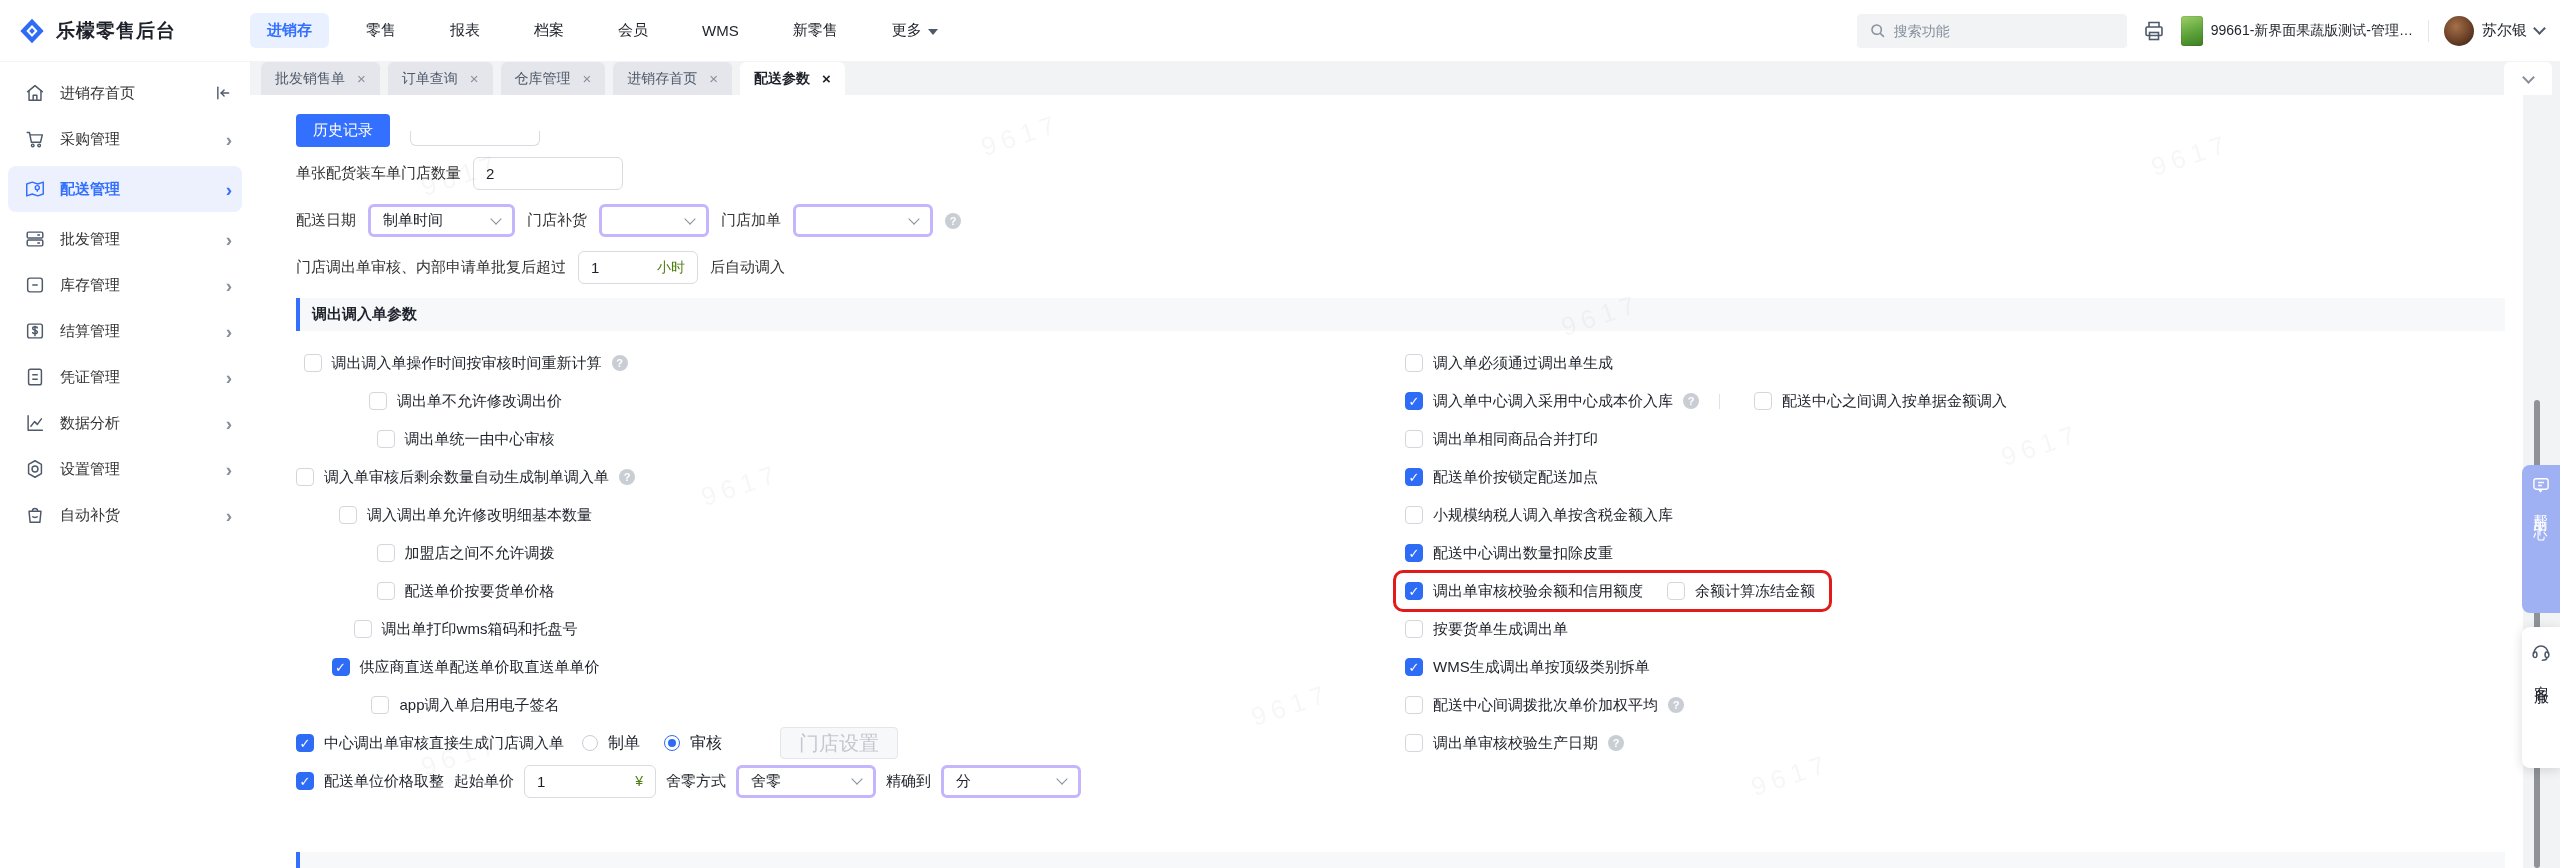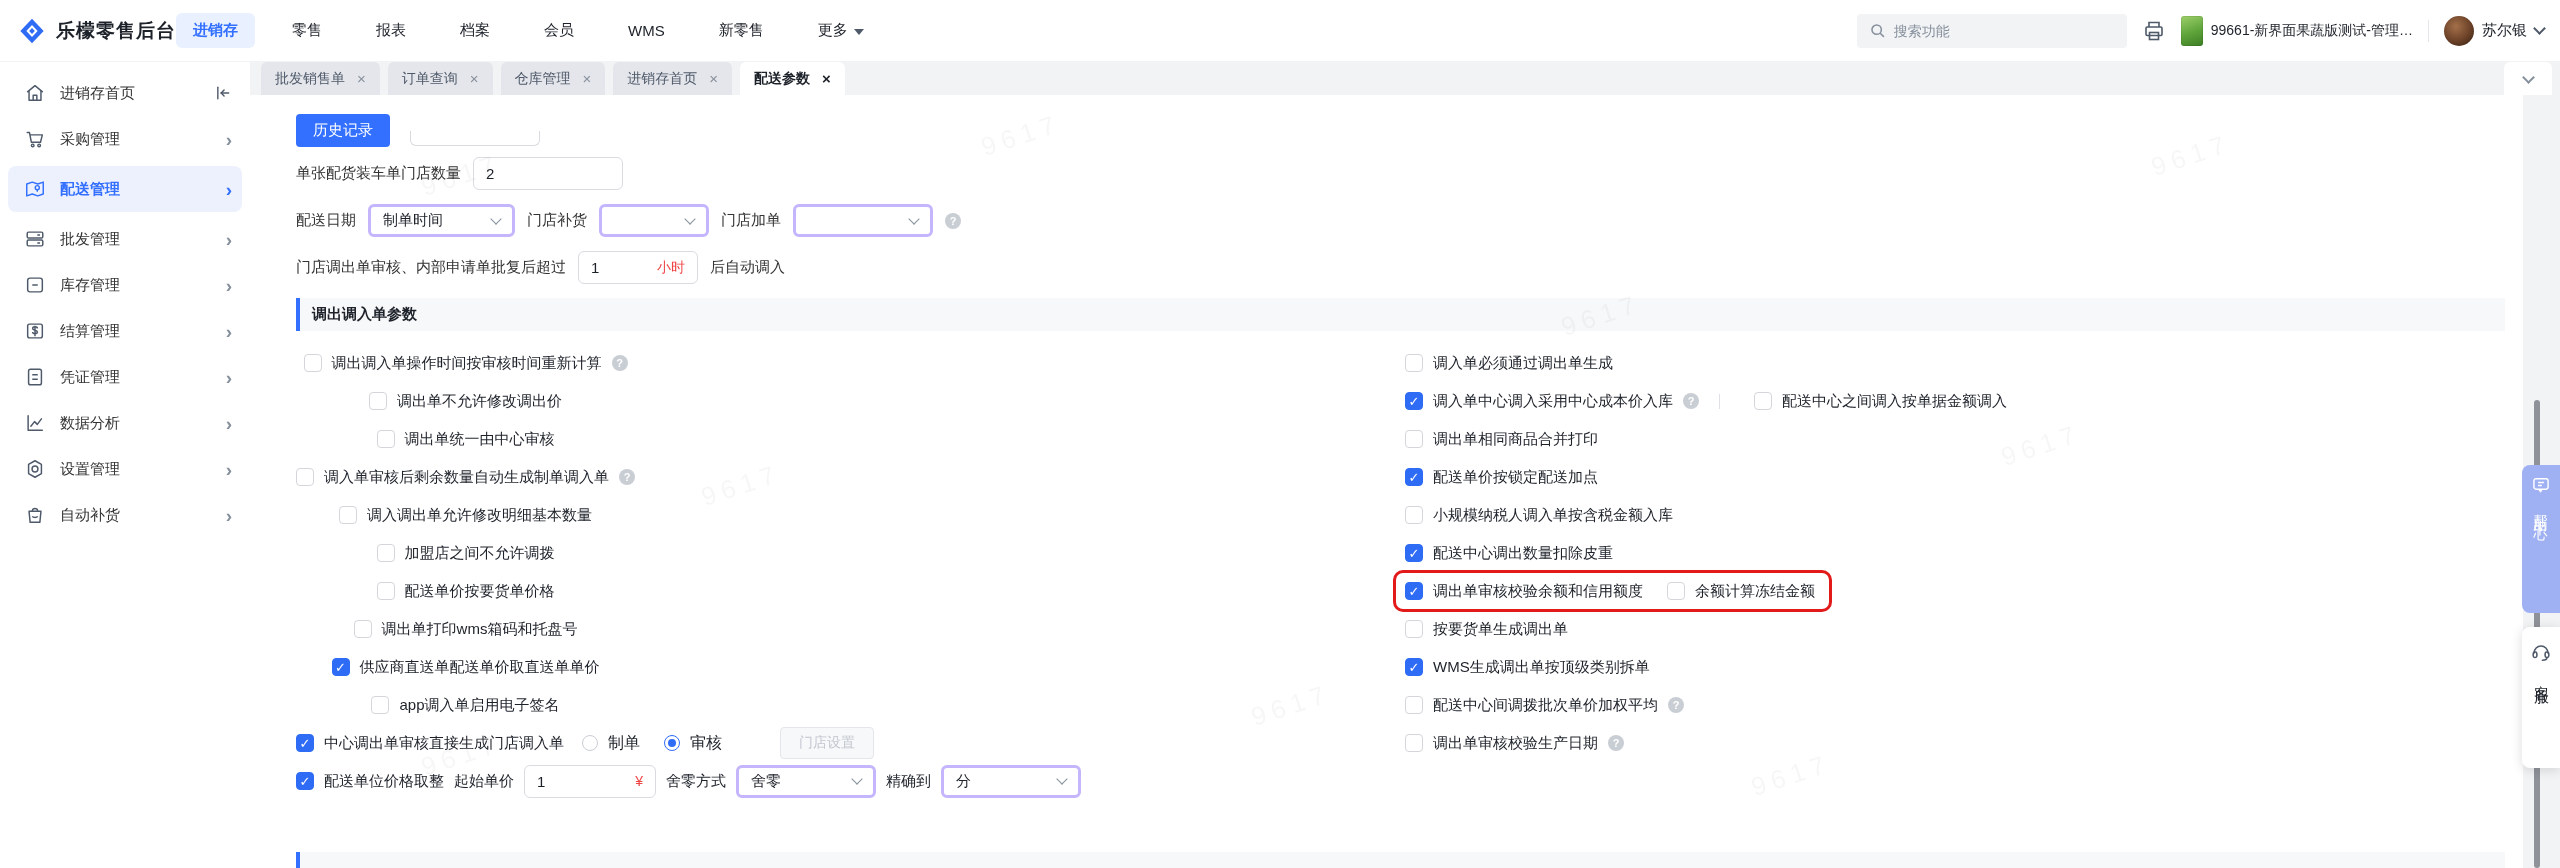--- a/index.html
+++ b/index.html
@@ -3,21 +3,21 @@
 <meta charset="utf-8">
 <style>
   * { margin:0; padding:0; box-sizing:border-box; }
   html,body { width:2560px; height:868px; overflow:hidden; }
   body { position:relative; background:#fff; font-family:"Liberation Sans","DejaVu Sans",sans-serif; color:#1d2129; }
 
   
   .navbar { position:absolute; left:0; top:0; right:0; height:62px; background:#fff; display:flex; align-items:center; border-bottom:1px solid #f2f3f5; z-index:30; }
   .logo { display:flex; align-items:center; gap:10px; margin-left:18px; }
   .logo-title { font-size:19px; font-weight:bold; color:#1d2129; letter-spacing:1px; }
-  .nav-menu { display:flex; align-items:center; gap:20px; }
+  .nav-menu { display:flex; align-items:center; gap:20px; margin-left:74px; }
   .nav-item { font-size:15px; color:#1d2129; padding:8px 17px; border-radius:6px; cursor:pointer; display:flex; align-items:center; gap:6px; white-space:nowrap; }
   .nav-item.active { color:#3370ff; background:#e9f0ff; font-weight:bold; }
   .caret { width:0; height:0; border-left:5px solid transparent; border-right:5px solid transparent; border-top:6px solid #4e5969; margin-top:2px; }
   .nav-right { margin-left:auto; display:flex; align-items:center; gap:15px; margin-right:16px; }
   .search-box { width:270px; height:34px; background:#f2f3f5; border-radius:4px; display:flex; align-items:center; padding:0 12px; gap:8px; }
   .search-box input { border:none; outline:none; background:transparent; font-size:14px; color:#1d2129; width:100%; font-family:inherit; }
   .search-box input::placeholder { color:#86909c; }
   .store-block { display:flex; align-items:center; gap:8px; max-width:300px; cursor:pointer; }
   .store-thumb { width:22px; height:30px; border-radius:3px; background:linear-gradient(160deg,#9ed06a 0%,#5da33a 55%,#3c7d24 100%); flex:none; box-shadow:inset 0 0 0 1px rgba(0,0,0,.08); }
   .store-name { font-size:14px; color:#1d2129; white-space:nowrap; overflow:hidden; text-overflow:ellipsis; max-width:240px; }
@@ -57,21 +57,21 @@
 
   
   .content { position:absolute; left:250px; top:95px; width:2273px; height:773px; background:#fff; overflow:hidden; z-index:8; }
   .history-btn { position:absolute; left:46px; top:19px; height:33px; padding:0 17px; background:#3370ff; color:#fff; font-size:15px; border:none; border-radius:4px; display:flex; align-items:center; cursor:pointer; font-family:inherit; }
   .partial-input { position:absolute; left:160px; top:36px; width:130px; height:15px; border:1px solid #d9dbe0; border-top:none; border-radius:0 0 6px 6px; }
   .frow { position:absolute; left:46px; display:flex; align-items:center; gap:12px; height:33px; }
   .flabel { font-size:15px; color:#333; white-space:nowrap; }
   .tinput { height:33px; border:1px solid #d9dbe0; border-radius:6px; font-size:15px; color:#1d2129; padding:0 12px; outline:none; font-family:inherit; }
   .input-group { height:33px; border:1px solid #d9dbe0; border-radius:6px; display:flex; align-items:center; padding:0 12px; gap:6px; }
   .input-group input { border:none; outline:none; font-size:15px; color:#1d2129; width:100%; font-family:inherit; background:transparent; }
-  .input-suffix { font-size:14px; color:#ef4444; white-space:nowrap; }
+  .input-suffix { font-size:14px; color:#4d7c0f; white-space:nowrap; }
   .selbox { height:33px; border:3px solid #c4b5fd; border-radius:6px; display:flex; align-items:center; justify-content:space-between; padding:0 12px; font-size:15px; color:#1d2129; cursor:pointer; background:#fff; }
   .sel-arr { width:8px; height:8px; border-right:1.6px solid #86909c; border-bottom:1.6px solid #86909c; transform:rotate(45deg); margin-top:-4px; flex:none; }
   .help-ic { width:16px; height:16px; border-radius:50%; background:#c9cdd4; color:#fff; font-size:11px; font-weight:bold; display:inline-flex; align-items:center; justify-content:center; flex:none; cursor:pointer; }
 
   .section-bar { position:absolute; left:46px; right:18px; height:33px; background:#f7f8fa; display:flex; align-items:center; }
   .section-accent { width:4px; height:33px; background:#3370ff; flex:none; }
   .section-title { font-size:15px; font-weight:bold; color:#1d2129; margin-left:12px; }
 
   .pcol { position:absolute; top:249px; display:flex; flex-direction:column; align-items:flex-start; }
   .pcol.left { left:46px; }
@@ -82,21 +82,21 @@
   .cb .tick { display:none; color:#fff; font-size:13px; font-weight:bold; line-height:1; }
   .cb.checked { background:#2f6cf6; border-color:#2f6cf6; }
   .cb.checked .tick { display:block; }
   .plabel { font-size:15px; color:#1d2129; white-space:nowrap; }
   .vdivider { width:1px; height:15px; background:#dfe1e6; margin:0 10px; }
   .group2 { display:flex; align-items:center; gap:10px; margin-left:14px; }
   .radio { width:16px; height:16px; border-radius:50%; border:1px solid #c9cdd4; background:#fff; flex:none; position:relative; cursor:pointer; }
   .radio.selected { border-color:#2f6cf6; }
   .radio.selected::after { content:""; position:absolute; left:3px; top:3px; width:8px; height:8px; border-radius:50%; background:#2f6cf6; }
   .rlabel { font-size:16px; color:#1d2129; margin-right:14px; }
-  .ghost-btn { height:32px; padding:0 18px; background:#f7f8fa; border:1px solid #e5e6eb; border-radius:4px; color:#c3c7cf; font-size:14px; margin-left:34px; font-family:inherit; }
+  .ghost-btn { height:32px; padding:0 18px; background:#f7f8fa; border:1px solid #e5e6eb; border-radius:4px; color:#c3c7cf; font-size:20px; margin-left:34px; font-family:inherit; }
 
   .watermark { position:absolute; font-size:26px; color:rgba(0,0,0,0.035); transform:rotate(-18deg); pointer-events:none; z-index:50; letter-spacing:6px; }
 
   svg { display:block; }
 </style>
 </head>
 <body>
 
 <div class="navbar">
   <div class="logo">

